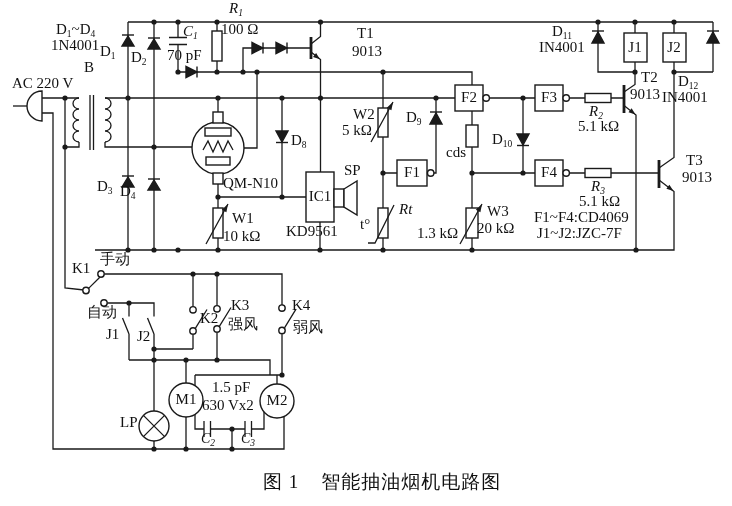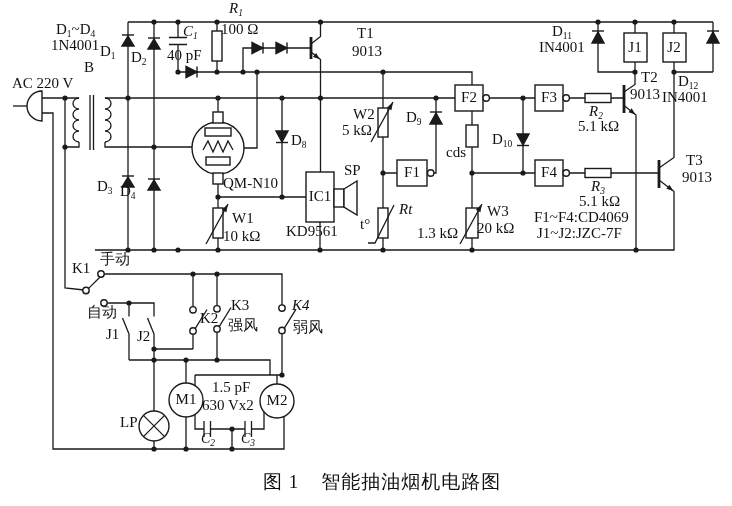--- a/index.html
+++ b/index.html
@@ -214,21 +214,21 @@
 
 <div class="lbl" style="left:12px;top:76px;">AC 220 V</div>
 <div class="lbl" style="left:56px;top:22px;">D<sub>1</sub>~D<sub>4</sub></div>
 <div class="lbl" style="left:51px;top:38px;">1N4001</div>
 <div class="lbl" style="left:100px;top:44px;">D<sub>1</sub></div>
 <div class="lbl" style="left:131px;top:50px;">D<sub>2</sub></div>
 <div class="lbl" style="left:84px;top:60px;">B</div>
 <div class="lbl" style="left:97px;top:179px;">D<sub>3</sub></div>
 <div class="lbl" style="left:120px;top:184px;">D<sub>4</sub></div>
 <div class="lbl it" style="left:183px;top:24px;">C<sub>1</sub></div>
-<div class="lbl" style="left:167px;top:48px;">40 pF</div>
+<div class="lbl" style="left:167px;top:48px;">70 pF</div>
 <div class="lbl it" style="left:229px;top:1px;">R<sub>1</sub></div>
 <div class="lbl" style="left:221px;top:22px;">100 Ω</div>
 <div class="lbl" style="left:357px;top:26px;">T1</div>
 <div class="lbl" style="left:352px;top:44px;">9013</div>
 <div class="lbl" style="left:291px;top:133px;">D<sub>8</sub></div>
 <div class="lbl" style="left:552px;top:24px;">D<sub>11</sub></div>
 <div class="lbl" style="left:539px;top:40px;">IN4001</div>
 <div class="lbl c" style="left:635px;top:48px;">J1</div>
 <div class="lbl c" style="left:674px;top:48px;">J2</div>
 <div class="lbl" style="left:641px;top:70px;">T2</div>
@@ -263,22 +263,22 @@
 <div class="lbl" style="left:360px;top:217px;">t°</div>
 <div class="lbl" style="left:487px;top:204px;">W3</div>
 <div class="lbl" style="left:477px;top:221px;">20 kΩ</div>
 <div class="lbl" style="left:72px;top:261px;">K1</div>
 <div class="lbl" style="left:100px;top:252px;">手动</div>
 <div class="lbl" style="left:87px;top:305px;">自动</div>
 <div class="lbl" style="left:106px;top:327px;">J1</div>
 <div class="lbl" style="left:137px;top:329px;">J2</div>
 <div class="lbl" style="left:167px;top:311px;margin-left:33px;">K2</div>
 <div class="lbl" style="left:231px;top:298px;">K3</div>
-<div class="lbl" style="left:228px;top:318px;">强风</div>
-<div class="lbl" style="left:292px;top:298px;font-style:italic;">K4</div>
+<div class="lbl" style="left:228px;top:318px;font-family:Liberation Mono, monospace;">强风</div>
+<div class="lbl" style="left:292px;top:298px;">K4</div>
 <div class="lbl" style="left:293px;top:320px;">弱风</div>
 <div class="lbl c" style="left:186px;top:400px;">M1</div>
 <div class="lbl c" style="left:277px;top:401px;">M2</div>
 <div class="lbl" style="left:212px;top:380px;">1.5 pF</div>
 <div class="lbl" style="left:202px;top:398px;">630 Vx2</div>
 <div class="lbl it sm" style="left:201px;top:432px;">C<sub>2</sub></div>
 <div class="lbl it sm" style="left:241px;top:432px;">C<sub>3</sub></div>
 <div class="lbl" style="left:120px;top:415px;">LP</div>
 
 <div id="caption">

